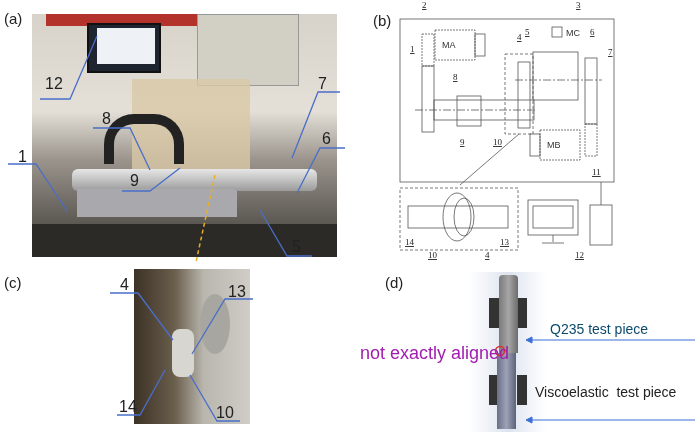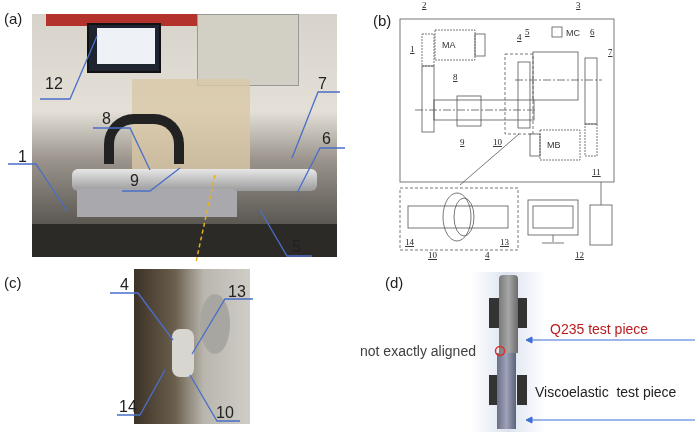--- a/index.html
+++ b/index.html
@@ -129,15 +129,15 @@
 </div>
 <svg class="abs" style="left:350px;top:260px;" width="350" height="175">
   <circle cx="150" cy="91" r="4.5" stroke="#d9302a" stroke-width="1.5" fill="none"></circle>
   <g stroke="#3b6fd6" stroke-width="1" fill="#3b6fd6">
     <line x1="345" y1="80" x2="180" y2="80"></line>
       <polygon points="176,80 182,77 182,83"></polygon>
     <line x1="345" y1="160" x2="180" y2="160"></line>
       <polygon points="176,160 182,157 182,163"></polygon>
   </g>
 </svg>
-<div class="abs" style="left:360px;top:343px;font-size:14px;color:#404040;">not exactly aligned</div>
-<div class="abs" style="left:550px;top:321px;font-size:14px;color:#b91c1c;">Q235 test piece</div>
+<div class="abs" style="left:360px;top:343px;font-size:18px;color:#a21caf;">not exactly aligned</div>
+<div class="abs" style="left:550px;top:321px;font-size:14px;color:#0c4a6e;">Q235 test piece</div>
 <div class="abs" style="left:535px;top:384px;font-size:14px;color:#222;white-space:pre;">Viscoelastic  test piece</div>
 
 </body></html>

